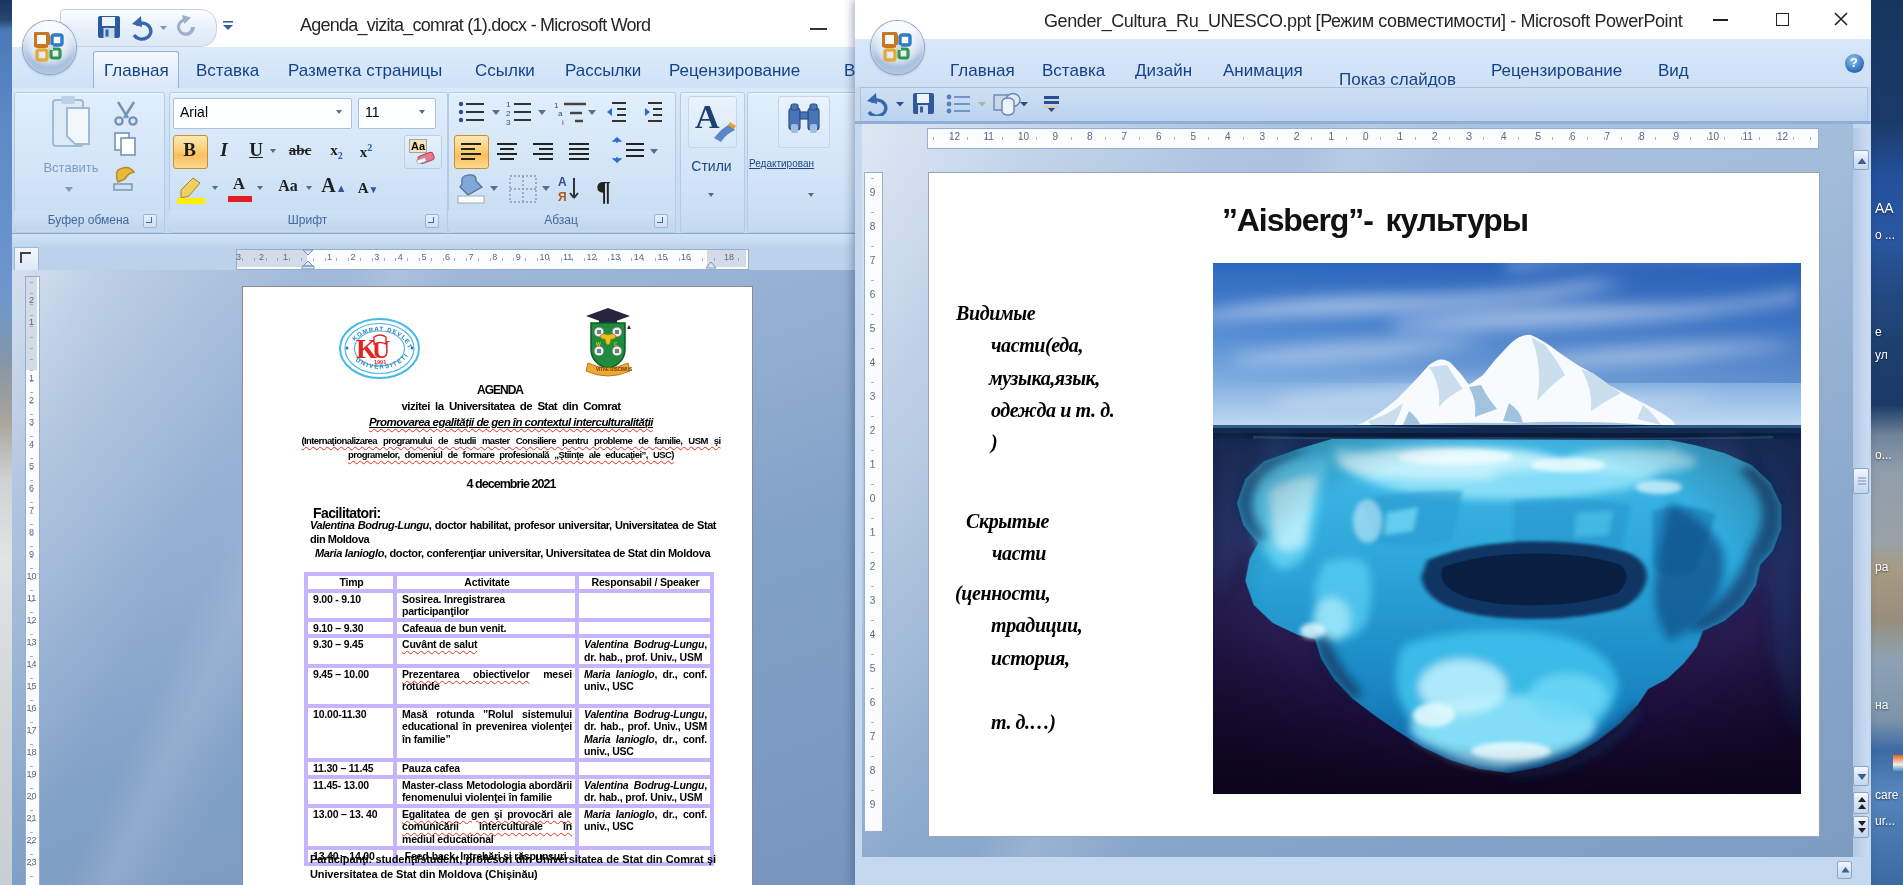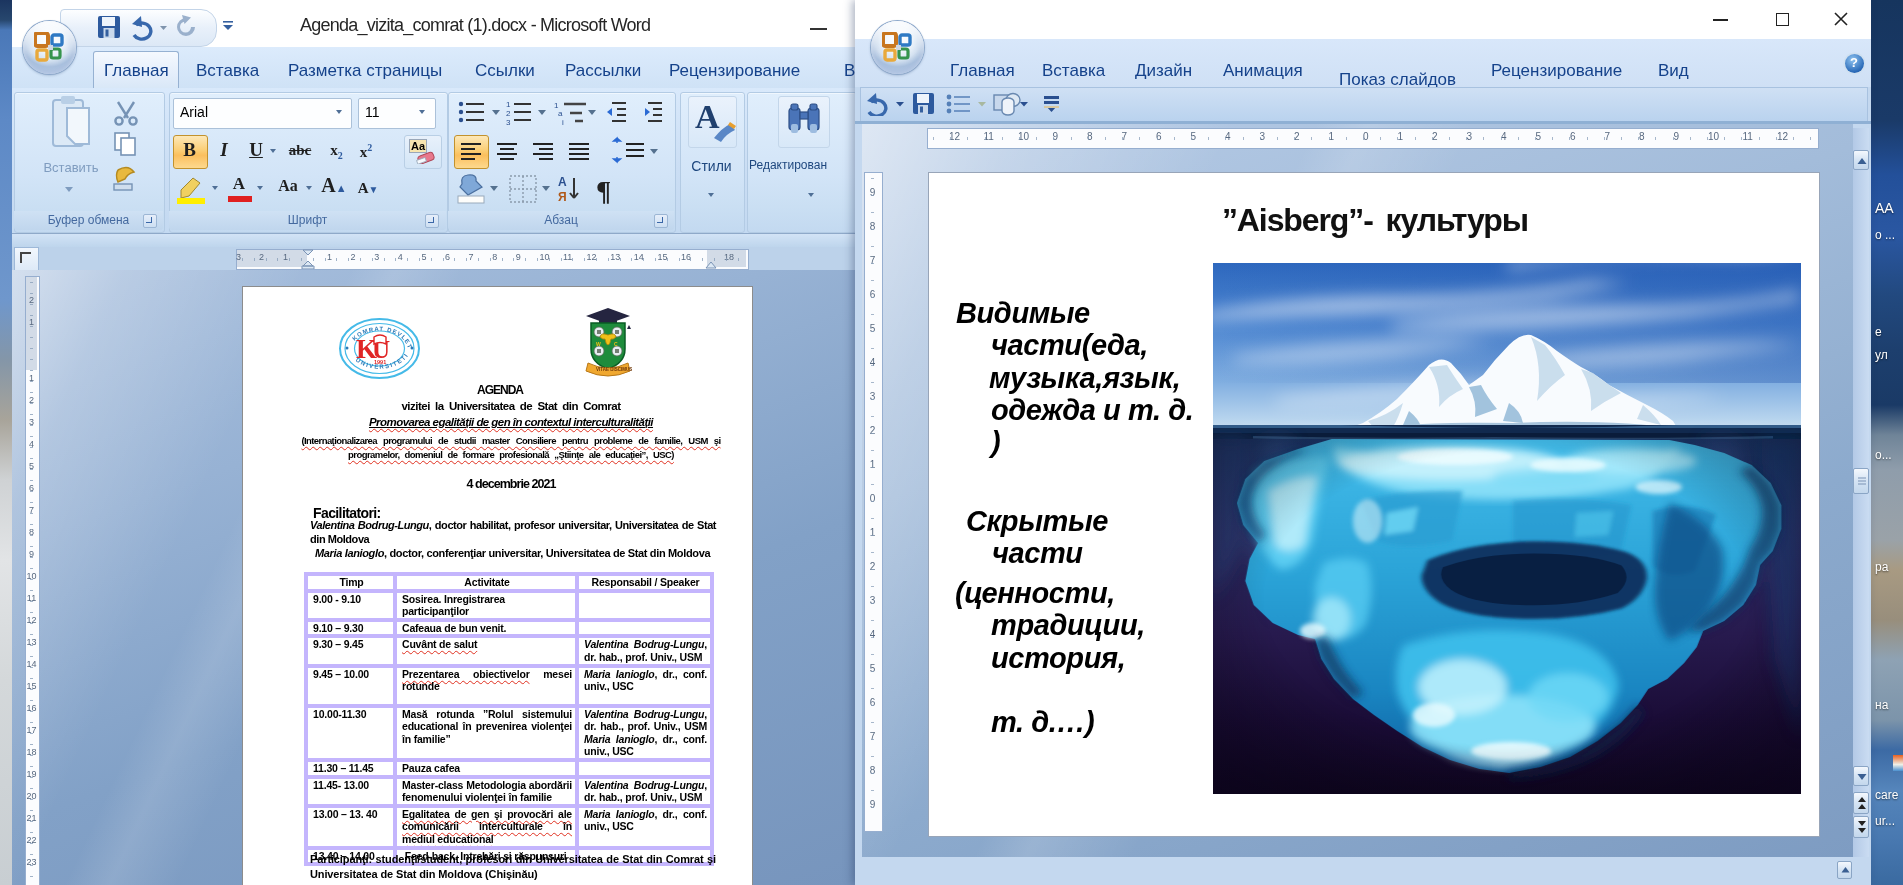--- a/index.html
+++ b/index.html
@@ -30,21 +30,21 @@
 .carr{position:absolute;width:0;height:0;border:3.5px solid transparent;border-top:4.5px solid #4f6f96;}
 .btn{position:absolute;border-radius:3px;}
 .sel{background:linear-gradient(180deg,#fde8b8,#fbce75 45%,#fbbf5e 60%,#fdd98e);border:1px solid #c2922e;}
 .icontxt{font-weight:bold;color:#1f1f1f;text-align:center;}
 .sp{text-decoration:underline;text-decoration-style:wavy;text-decoration-color:#e03020;text-decoration-thickness:1px;text-underline-offset:2px;}
 .tc{border:4px solid #c4b5fd;padding:0 3px 0 5px;vertical-align:top;overflow:hidden;}
 .tj{text-align:justify;}
 .sbtn{background:linear-gradient(180deg,#f4f8fd,#d5e4f4 50%,#c3d7ec);border:1px solid #8aa5c5;border-radius:2px;box-sizing:border-box;}
 #docarea{background:linear-gradient(115deg,rgba(255,255,255,.5) 0%,rgba(255,255,255,.22) 10%,rgba(255,255,255,0) 26%,rgba(255,255,255,0) 30%,rgba(255,255,255,.12) 34%,rgba(255,255,255,0) 40%),linear-gradient(160deg,#a9c0de 0%,#97b2d4 30%,#82a1c7 60%,#7795bd 100%);}
 #pptedit{background:linear-gradient(115deg,rgba(255,255,255,.55) 0%,rgba(255,255,255,.25) 12%,rgba(255,255,255,0) 28%,rgba(255,255,255,0) 34%,rgba(255,255,255,.14) 38%,rgba(255,255,255,0) 46%),linear-gradient(160deg,#b6cbe6 0%,#a3bcda 35%,#8caacd 65%,#7e9cc2 100%);}
-.slidetxt{width:300px;font-size:29px;line-height:32.3px;font-weight:bold;font-style:italic;color:#000;letter-spacing:-.4px;white-space:nowrap;}
+.slidetxt{width:300px;font-size:20px;line-height:32.3px;font-weight:bold;font-style:italic;color:#000;letter-spacing:-.4px;white-space:nowrap;font-family:Liberation Serif, serif;}
 </style></head>
 <body>
 <div id="deskL2" class="abs"></div>
 <div id="deskL" class="abs"></div>
 <div id="deskR" class="abs">
  <div style="top:200px;font-size:14px;">AA</div>
  <div style="top:228px;">о ...</div>
  <div style="top:325px;">е</div>
  <div style="top:348px;">ул</div>
  <div style="top:448px;">о...</div>
@@ -262,21 +262,21 @@
   <g fill="#4a74b8" stroke="#2d4f86" stroke-width="1.2">
   <rect x="3" y="6" width="11" height="22" rx="3"></rect>
         <rect x="22" y="6" width="11" height="22" rx="3"></rect>
   <rect x="5" y="2" width="7" height="6" rx="2"></rect>
         <rect x="24" y="2" width="7" height="6" rx="2"></rect>
   <rect x="14" y="10" width="8" height="7"></rect>
       </g>
   <rect x="5" y="22" width="7" height="9" rx="2" fill="#9dbce0"></rect>
       <rect x="24" y="22" width="7" height="9" rx="2" fill="#9dbce0"></rect>
  </svg>
- <div class="abs" style="left:737px;top:158px;width:110px;font-size:12px;color:#1e477e;">Редактирован</div>
+ <div class="abs" style="left:737px;top:158px;width:110px;font-size:10px;color:#1e477e;text-decoration:underline;">Редактирован</div>
  <div class="abs carr" style="left:796px;top:193px;"></div>
 
  <div class="abs" style="left:2px;top:247px;width:23px;height:23px;border:1px solid #9db8d8;background:linear-gradient(180deg,#f2f7fd,#dce9f7);"></div>
  <div class="abs" style="left:8px;top:252px;width:9px;height:9px;border-left:2px solid #444;border-top:2px solid #444;"></div>
  <div class="abs ruler" style="left:224px;top:249px;width:511px;height:19px;"></div>
  <div class="abs" style="left:225px;top:250px;width:70px;height:17px;background:#d2dbe7;"></div>
  <div class="abs" style="left:695px;top:250px;width:39px;height:17px;background:#d2dbe7;"></div>
  <div class="abs" id="hrulernums" style="left:224px;top:252px;width:511px;height:14px;font-size:9px;color:#57687f;">
       <span style="position:absolute;left:0px;top:0;">3</span>
       <span style="position:absolute;left:23px;top:0;">2</span>
@@ -450,20 +450,21 @@
             <td class="tc"></td>
           </tr>
   </tbody>
       </table>
   <div class="abs" style="left:67px;top:565px;width:406px;font-size:11px;line-height:14.6px;text-align:justify;letter-spacing:-.12px;">Participanţi: studenţi/student, profesori din Universitatea de Stat din Comrat şi Universitatea de Stat din Moldova (Chişinău)</div>
  </div>
 </div>
 
 <div id="ppt" class="win" style="left:855px;width:1016px;background:#c4d8ef;overflow:hidden;box-shadow:-3px 0 8px rgba(30,50,90,.35);">
  <div class="abs titlebar" style="height:39px;"></div>
+ <div class="abs titletxt" style="left:189px;top:11px;font-size:18px;letter-spacing:-.4px;">Gender_Cultura_Ru_UNESCO.ppt [Режим совместимости] - Microsoft PowerPoint</div>
  <div class="abs" style="left:858px;top:19px;width:15px;height:1.6px;background:#222;"></div>
  <div class="abs" style="left:921px;top:13px;width:11px;height:11px;border:1.6px solid #222;"></div>
  <svg class="abs" style="left:978px;top:11px;" width="16" height="16" viewBox="0 0 16 16">
       <path d="M 2 2 L 14 14 M 14 2 L 2 14" stroke="#222" stroke-width="1.6"></path>
     </svg>
 
  <div class="abs" style="left:0;top:39px;width:1016px;height:48px;background:linear-gradient(180deg,#d8e7fa,#cfe0f5);"></div>
  <div class="abs tabtxt" style="left:95px;top:61px;">Главная</div>
  <div class="abs tabtxt" style="left:187px;top:61px;">Вставка</div>
  <div class="abs tabtxt" style="left:280px;top:61px;">Дизайн</div>

